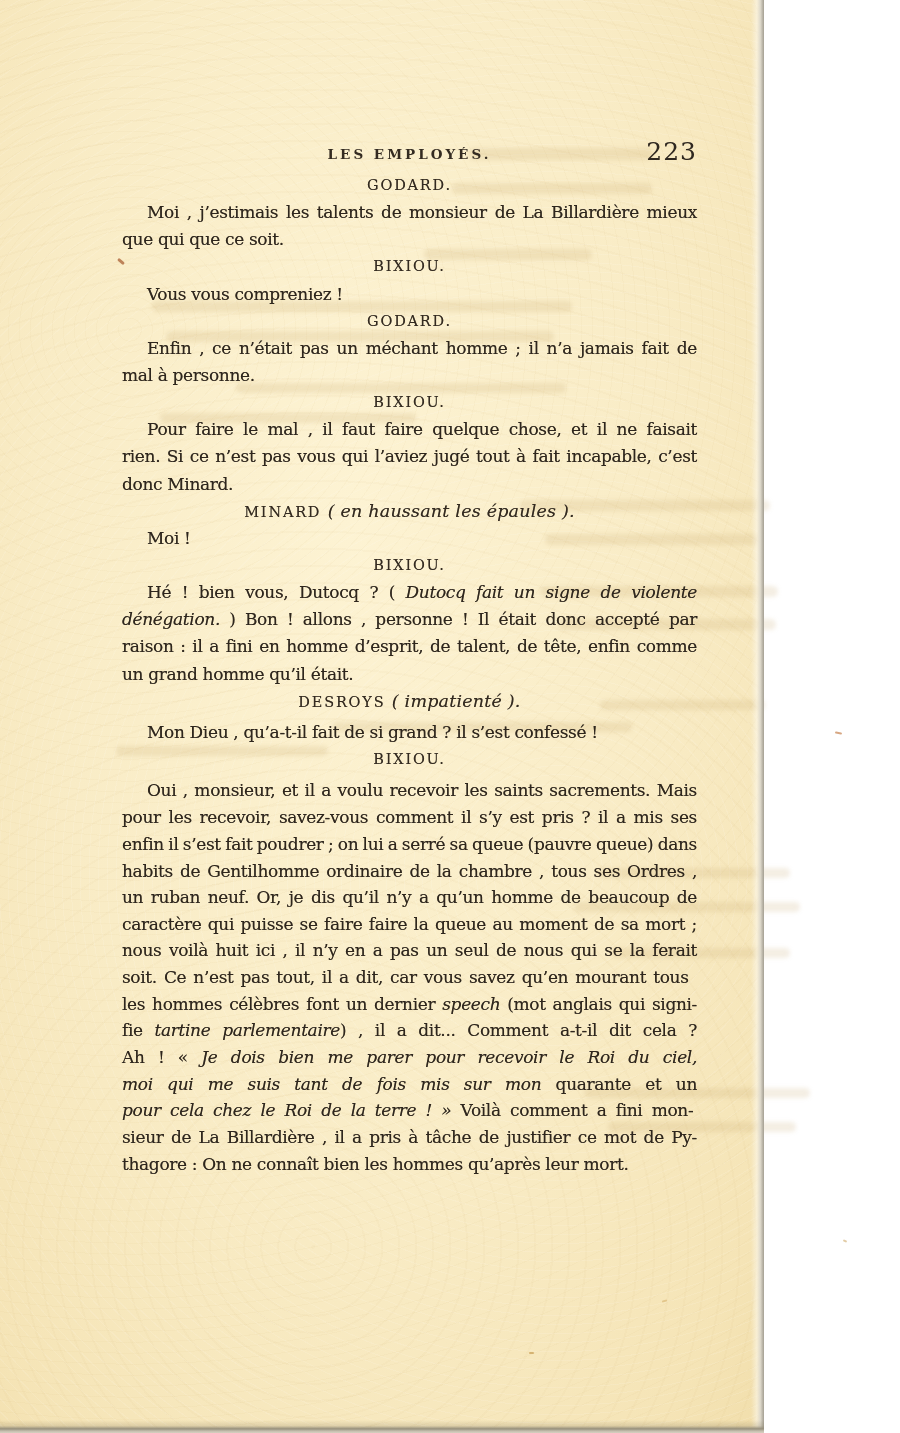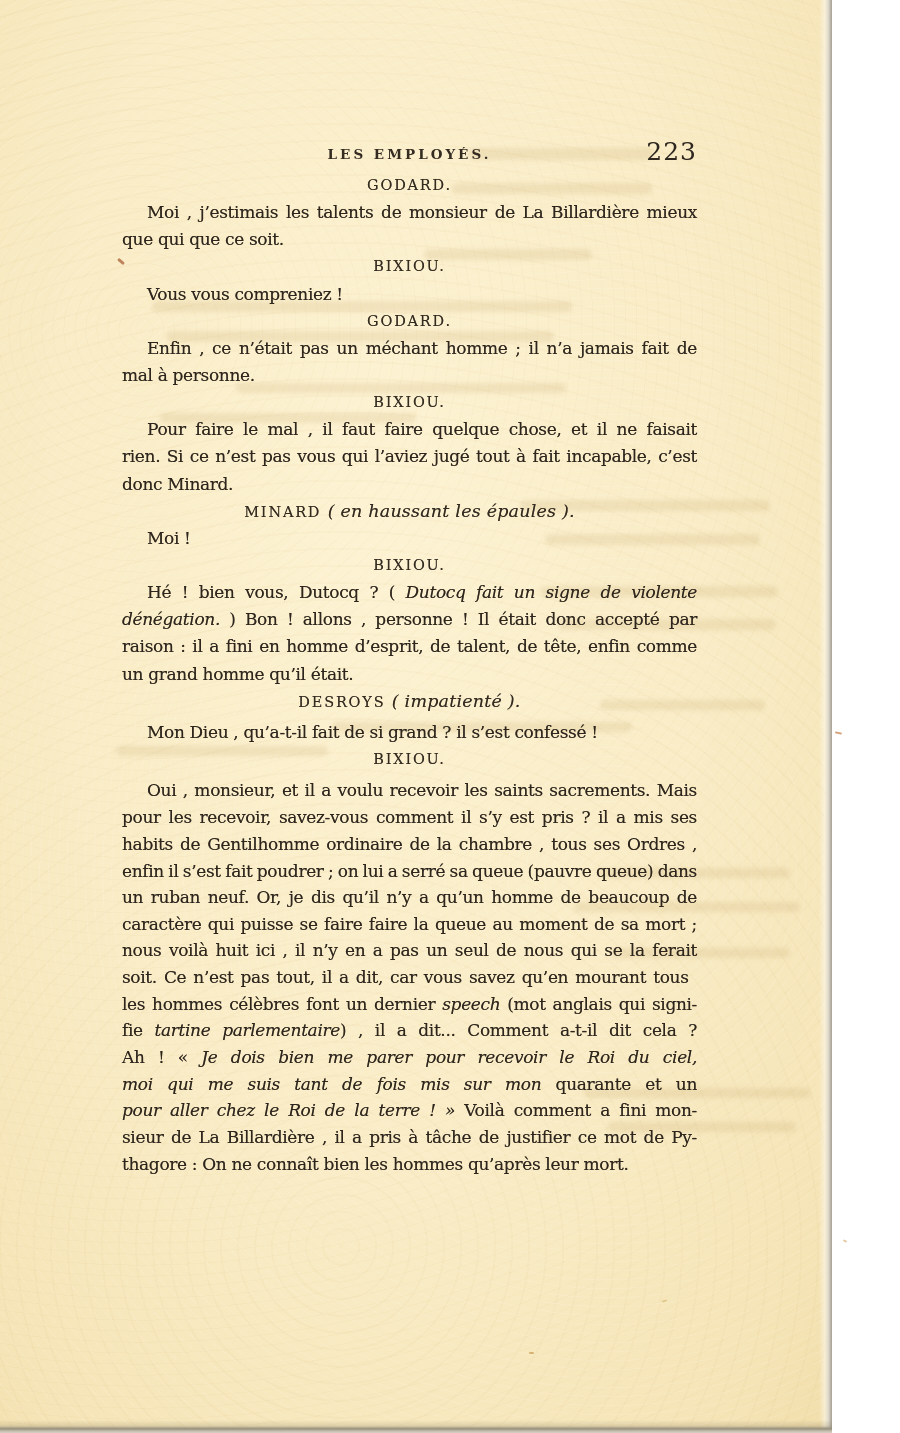--- a/index.html
+++ b/index.html
@@ -3,21 +3,21 @@
 <meta charset="utf-8">
 <style>
   html, body {
     margin: 0; padding: 0;
     width: 900px; height: 1433px;
     overflow: hidden;
     font-family: "DejaVu Serif", "Liberation Serif", serif;
   }
   .page {
     position: relative;
-    width: 832px; height: 1433px;
+    width: 764px; height: 1433px;
     background:
       radial-gradient(ellipse at 46% 36%, #fdf3d3 0%, #f9ecc6 52%, #f5e4b6 88%, #f1deab 100%);
     color: #30281f;
     text-decoration: underline;
   }
   
   .grain {
     position: absolute; inset: 0;
     background-image:
       repeating-radial-gradient(circle at 17% 23%, rgba(202,168,98,0.05) 0 1px, transparent 1px 11px),
@@ -144,30 +144,30 @@
       <div class="row speaker"><span class="inner"><span>BIXIOU.</span></span></div>
       <div class="row line first"><span class="inner" style="word-spacing: 5.48177px;"><span>Hé ! bien vous, Dutocq ? ( </span><span class="it">Dutocq fait un signe de violente</span></span></div>
       <div class="row line"><span class="inner" style="word-spacing: 4.29948px;"><span class="it">dénégation. </span><span>) Bon ! allons , personne ! Il était donc accepté par</span></span></div>
       <div class="row line"><span class="inner" style="word-spacing: 1.67067px; text-align: right;"><span>raison : il a fini en homme d’esprit, de talent, de tête, enfin comme</span></span></div>
       <div class="row line last"><span class="inner"><span>un grand homme qu’il était.</span></span></div>
       <div class="row speaker"><span class="inner"><span>DESROYS </span><span class="it">( impatienté ).</span></span></div>
       <div class="row line first last"><span class="inner"><span>Mon Dieu , qu’a-t-il fait de si grand ? il s’est confessé !</span></span></div>
       <div class="row speaker"><span class="inner"><span>BIXIOU.</span></span></div>
       <div class="row line first"><span class="inner" style="word-spacing: 1.46875px;"><span>Oui , monsieur, et il a voulu recevoir les saints sacrements. Mais</span></span></div>
       <div class="row line"><span class="inner" style="word-spacing: 2.73438px;"><span>pour les recevoir, savez-vous comment il s’y est pris ? il a mis ses</span></span></div>
+      <div class="row line"><span class="inner" style="word-spacing: -0.694196px;"><span>enfin il s’est fait poudrer ; on lui a serré sa queue (pauvre queue) dans</span></span></div>
       <div class="row line"><span class="inner" style="word-spacing: 2px;"><span>habits de Gentilhomme ordinaire de la chambre , tous ses Ordres ,</span></span></div>
-      <div class="row line"><span class="inner" style="word-spacing: -0.694196px;"><span>enfin il s’est fait poudrer ; on lui a serré sa queue (pauvre queue) dans</span></span></div>
       <div class="row line"><span class="inner" style="word-spacing: 2.52764px;"><span>un ruban neuf. Or, je dis qu’il n’y a qu’un homme de beaucoup de</span></span></div>
       <div class="row line"><span class="inner" style="word-spacing: 1.38702px;"><span>caractère qui puisse se faire faire la queue au moment de sa mort ;</span></span></div>
       <div class="row line"><span class="inner" style="word-spacing: 2.40349px;"><span>nous voilà huit ici , il n’y en a pas un seul de nous qui se la ferait</span></span></div>
       <div class="row line"><span class="inner" style="word-spacing: 1.97957px;"><span>soit. Ce n’est pas tout, il a dit, car vous savez qu’en mourant tous</span></span></div>
       <div class="row line"><span class="inner" style="word-spacing: 1.87187px;"><span>les hommes célèbres font un dernier </span><span class="it">speech</span><span> (mot anglais qui signi-</span></span></div>
       <div class="row line"><span class="inner" style="word-spacing: 6.6946px;"><span>fie </span><span class="it">tartine parlementaire</span><span>) , il a dit... Comment a-t-il dit cela ?</span></span></div>
       <div class="row line"><span class="inner" style="word-spacing: 8.34976px;"><span>Ah ! « </span><span class="it">Je dois bien me parer pour recevoir le Roi du ciel,</span></span></div>
       <div class="row line"><span class="inner" style="word-spacing: 9.30729px;"><span class="it">moi qui me suis tant de fois mis sur mon </span><span>quarante et un</span></span></div>
-      <div class="row line"><span class="inner" style="word-spacing: 4.20312px;"><span class="it">pour aller chez le Roi de la terre ! » </span><span>Voilà comment a fini mon-</span></span></div>
+      <div class="row line"><span class="inner" style="word-spacing: 4.20312px;"><span class="it">pour cela chez le Roi de la terre ! » </span><span>Voilà comment a fini mon-</span></span></div>
       <div class="row line"><span class="inner" style="word-spacing: 2.35729px;"><span>sieur de La Billardière , il a pris à tâche de justifier ce mot de Py-</span></span></div>
       <div class="row line last"><span class="inner"><span>thagore : On ne connaît bien les hommes qu’après leur mort.</span></span></div>
     </div>
 
   <div class="edge-right"></div>
   <div class="edge-bottom"></div>
 </div>
 
 </body></html>

